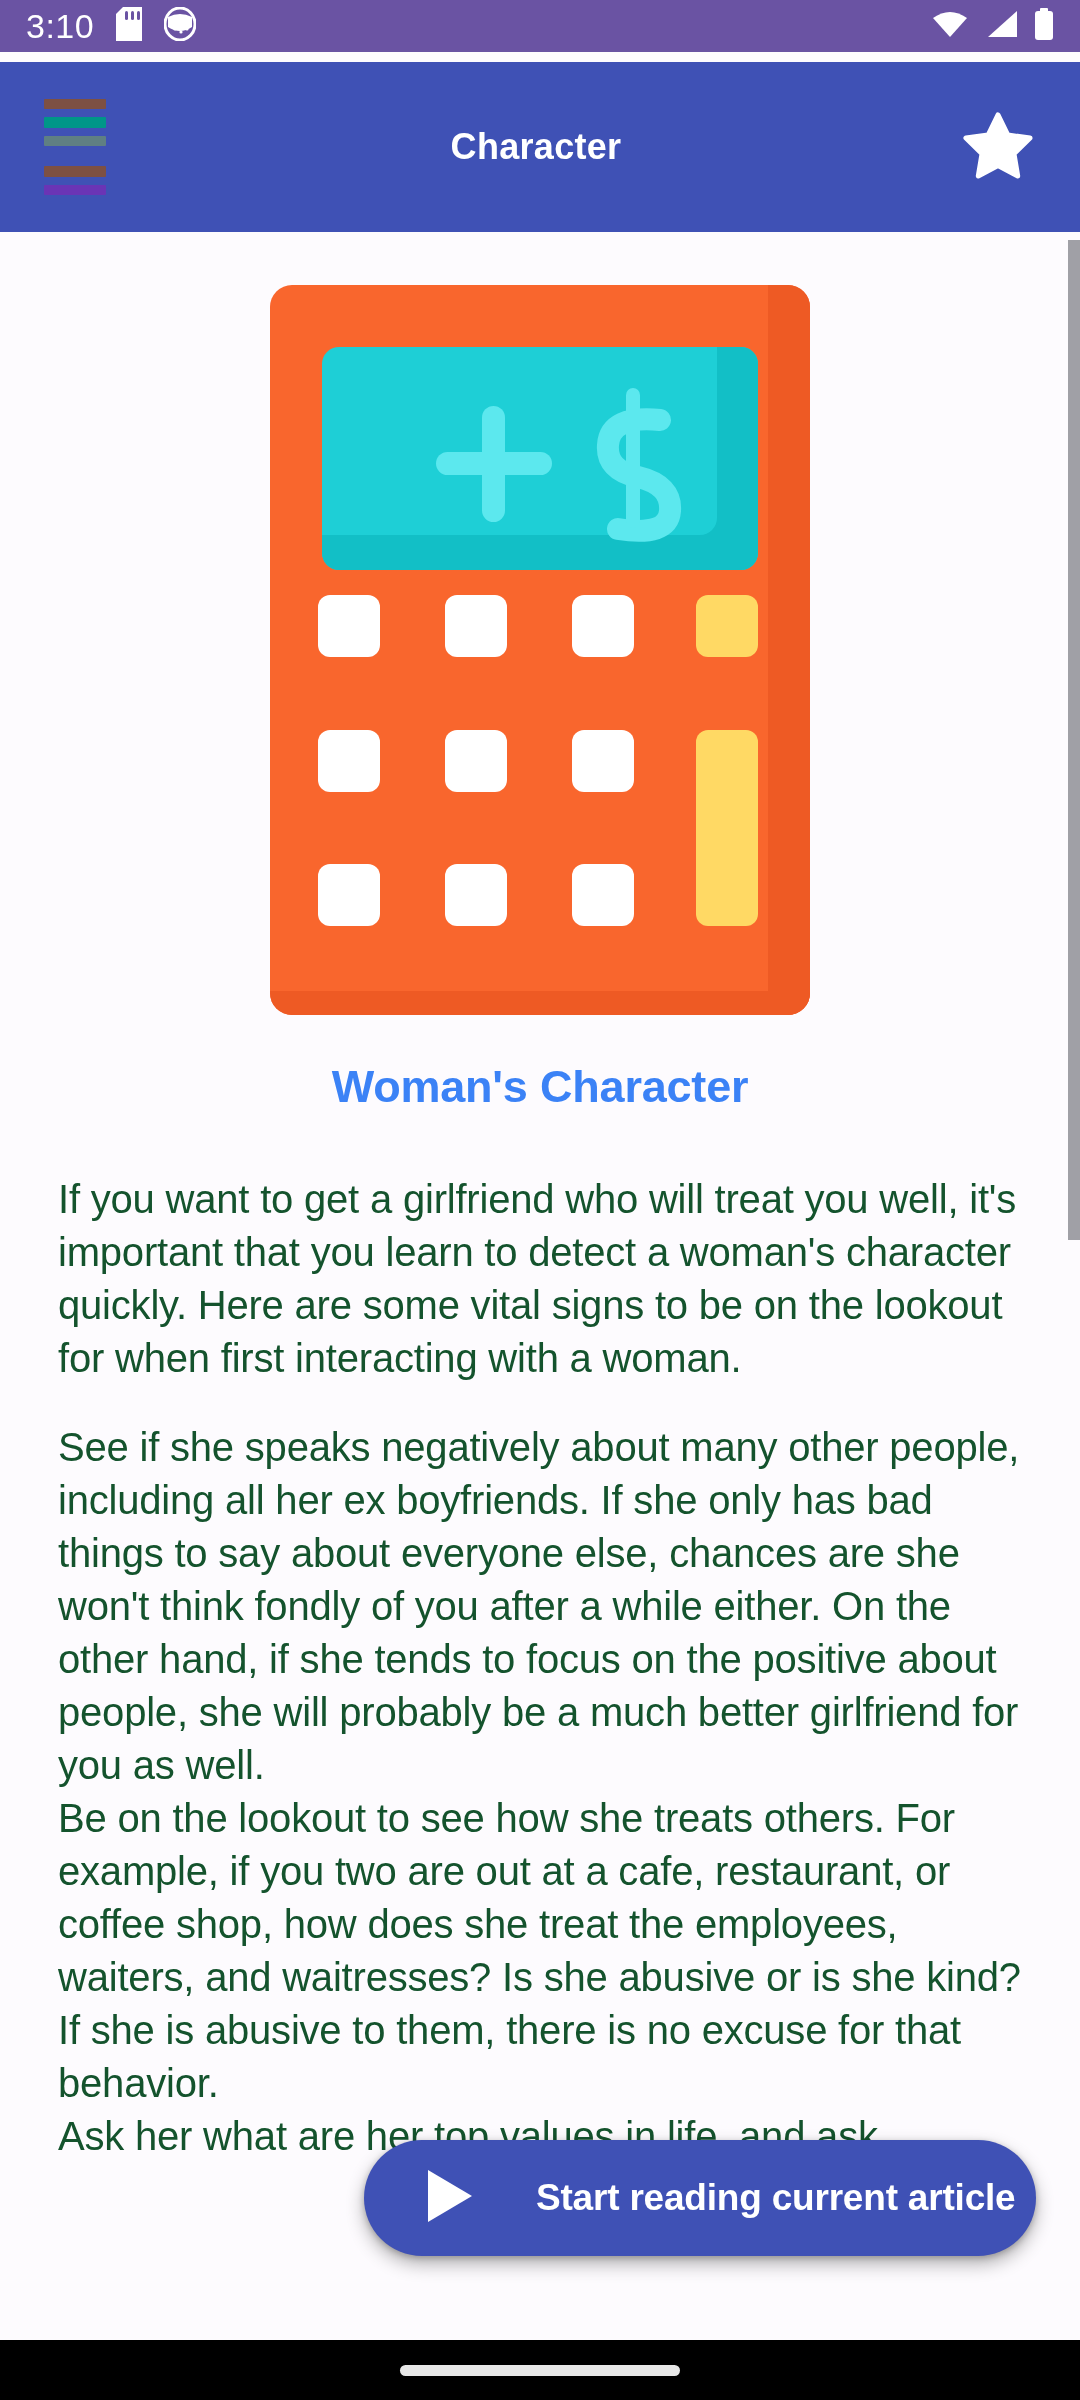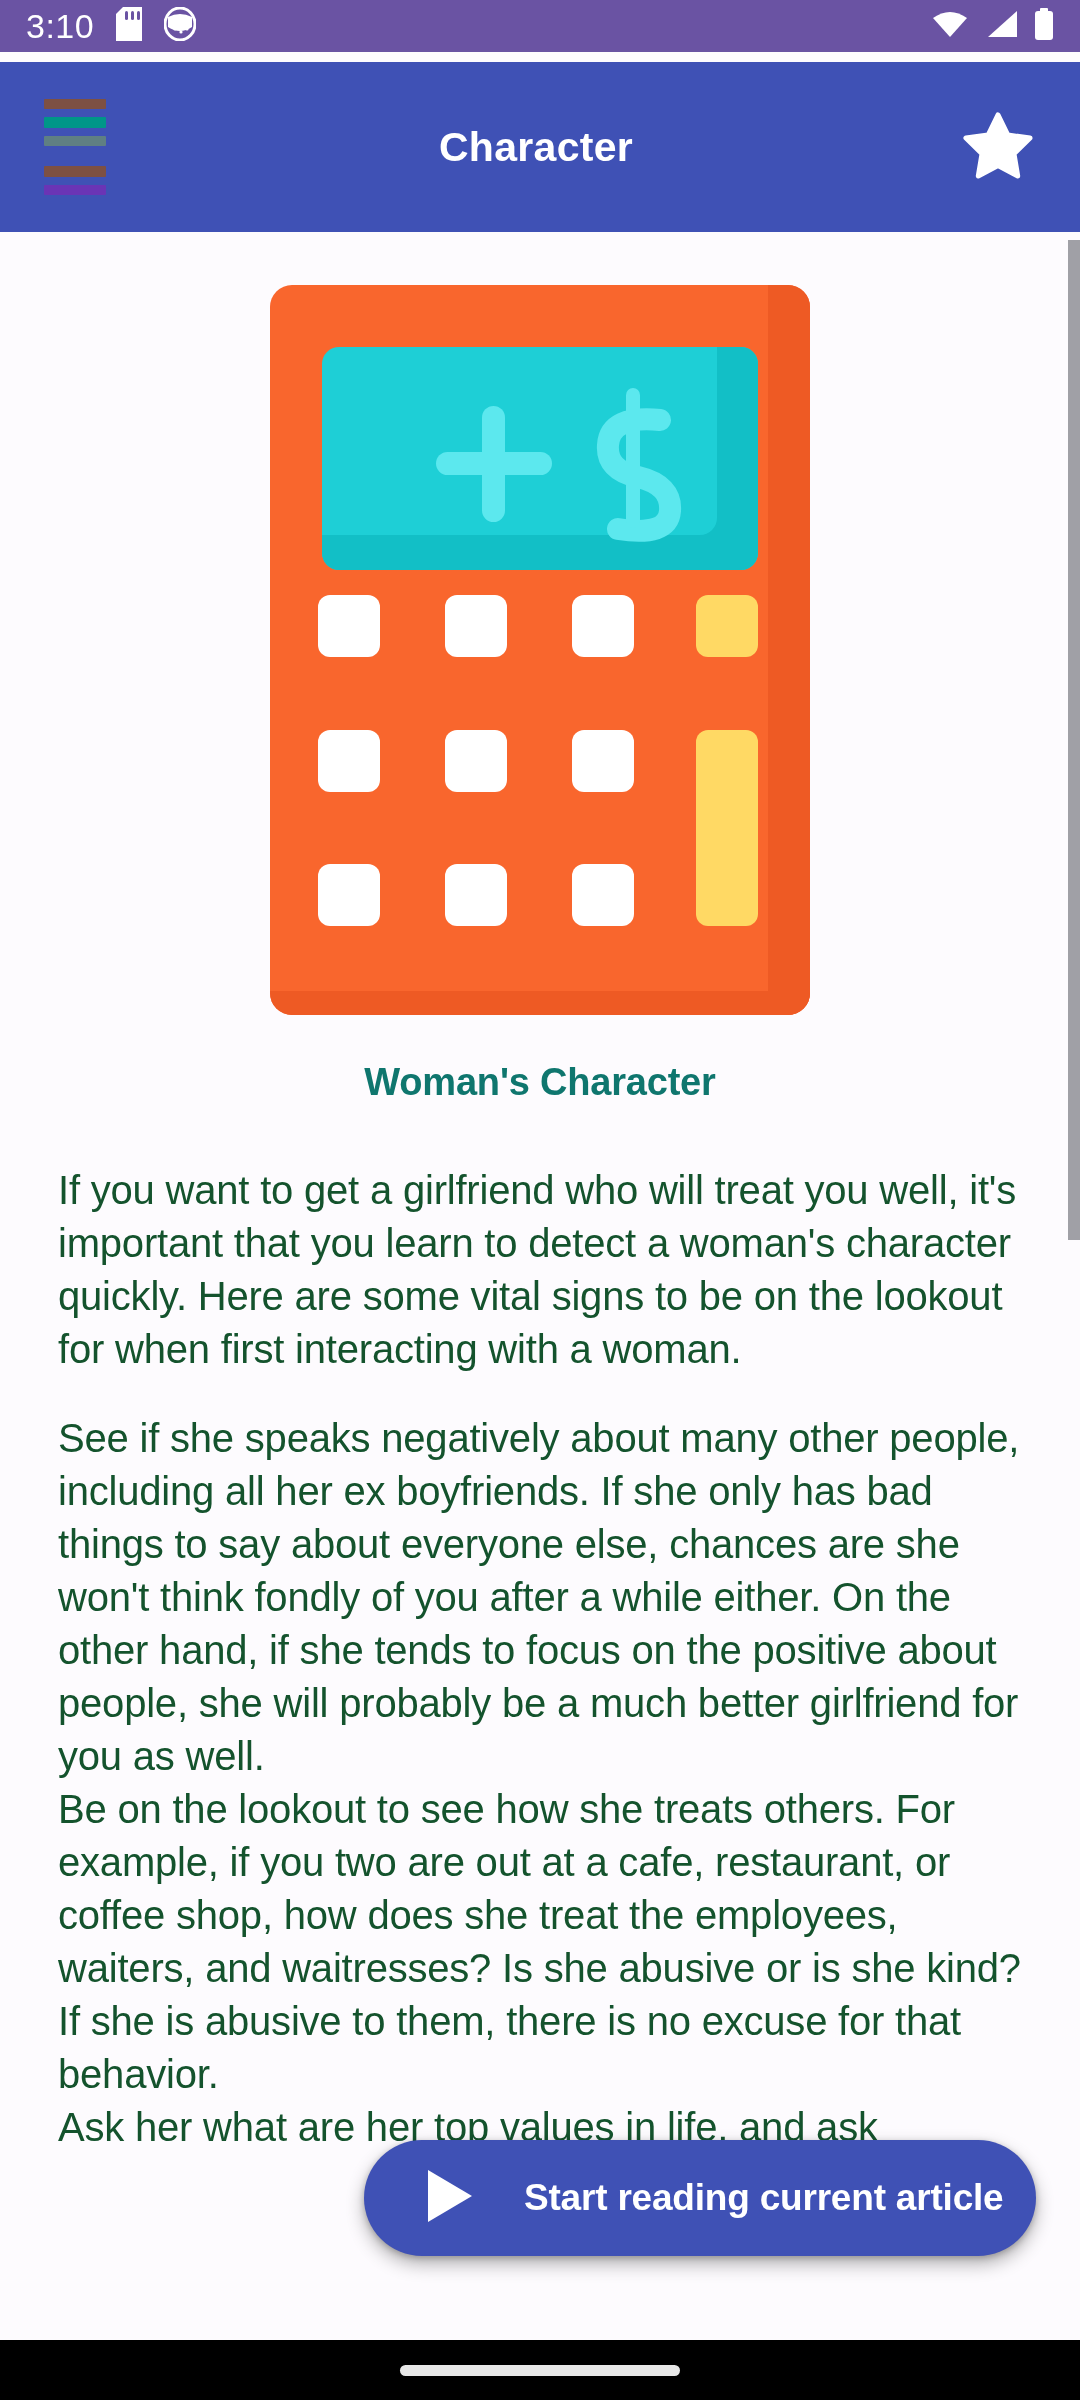--- a/index.html
+++ b/index.html
@@ -79,21 +79,21 @@
     margin-bottom: 8px;
     border-radius: 1px;
   }
   .ham-bar.b5 { margin-bottom: 0; }
   .ham-gap { height: 14px; }
 
   #app-title {
     flex: 1;
     text-align: center;
     color: #ffffff;
-    font-size: 41px;
+    font-size: 36px;
     font-weight: bold;
     letter-spacing: 0.3px;
     padding-right: 8px;
   }
   #favorite-button {
     width: 96px;
     height: 96px;
     display: flex;
     align-items: center;
     justify-content: center;
@@ -118,23 +118,23 @@
   }
   #calculator-illustration {
     width: 540px;
     height: 730px;
     display: block;
   }
 
   #article-title {
     margin-top: 46px;
     text-align: center;
-    font-size: 38px;
+    font-size: 45px;
     font-weight: bold;
-    color: #0f766e;
+    color: #3b82f6;
     letter-spacing: -0.2px;
   }
 
   #article-body {
     margin-top: 60px;
     padding: 0 58px;
     font-size: 40px;
     line-height: 53px;
     color: #14532d;
     letter-spacing: -0.2px;
@@ -166,21 +166,21 @@
     position: absolute;
     left: 364px;
     top: 2140px;
     width: 672px;
     height: 116px;
     background: #3f51b5;
     border-radius: 58px;
     display: flex;
     align-items: center;
     padding-left: 60px;
-    gap: 48px;
+    gap: 60px;
     box-shadow: 0 8px 18px rgba(0,0,0,0.30), 0 2px 6px rgba(0,0,0,0.22);
     cursor: pointer;
   }
   #fab-label {
     color: #ffffff;
     font-size: 37px;
     font-weight: bold;
     letter-spacing: -0.2px;
   }
 

